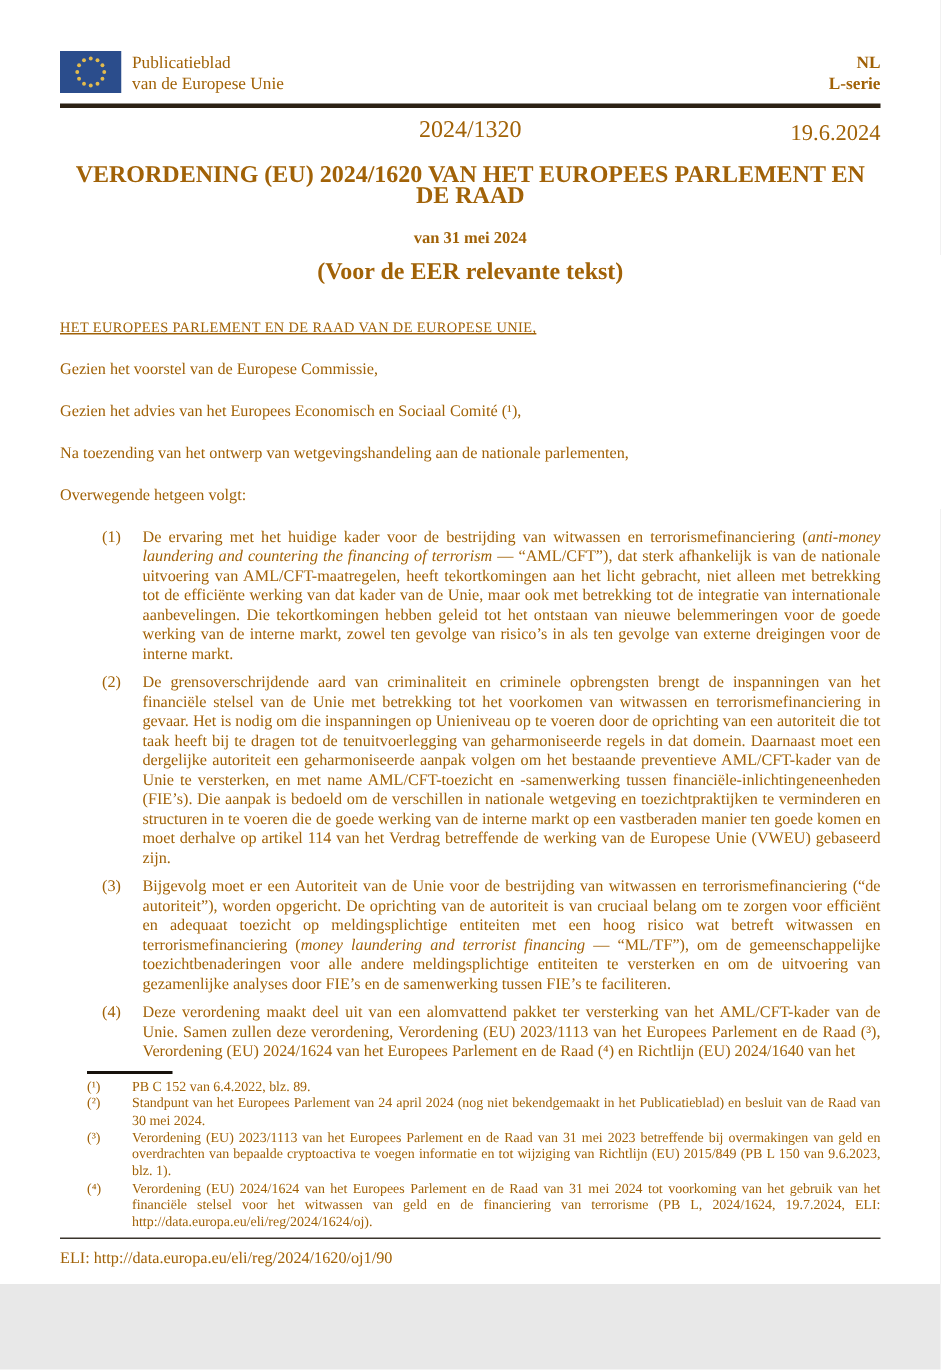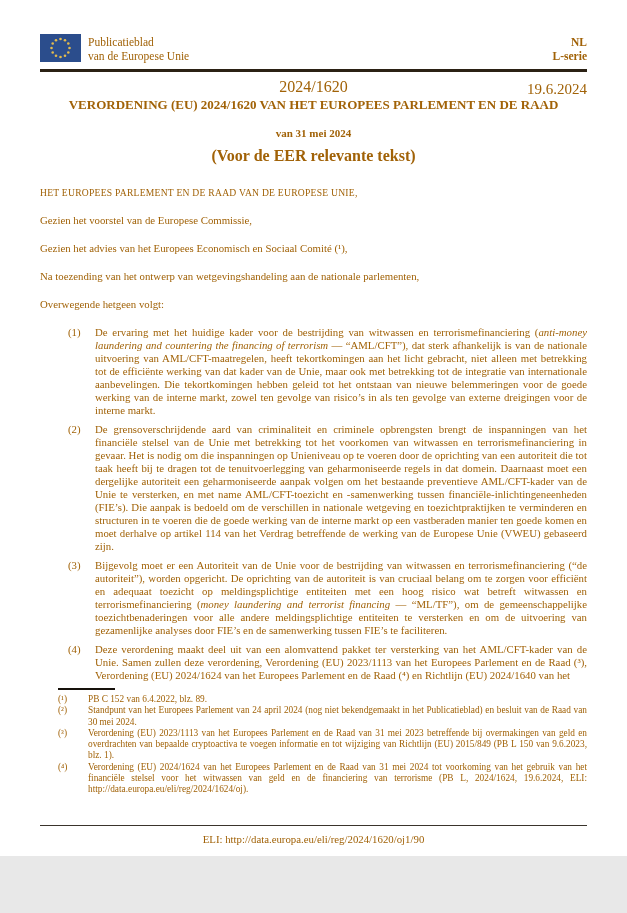--- a/index.html
+++ b/index.html
@@ -21,48 +21,48 @@
   .flag { width: 41px; height: 28px; flex-shrink: 0; }
   .pub-name { margin-left: 7px; font-size: 11.5px; line-height: 14px; padding-top: 1px; }
   .lang-box { margin-left: auto; text-align: right; font-size: 11.5px; line-height: 14px; padding-top: 1px; font-weight: bold; }
   .thick-rule { height: 3px; background: #2b2114; margin-top: 6px; }
   .doc-num-row { position: relative; margin-top: 4px; height: 22px; }
   .doc-number { display: block; text-align: center; font-size: 16px; line-height: 22px; }
   .doc-date { position: absolute; right: 0; top: 5px; font-size: 15px; }
 
   
   .title-block { text-align: center; font-weight: bold; }
-  .title-main { font-size: 13px; line-height: 14px; }
+  .title-main { margin-top: 12px; font-size: 16px; line-height: 14px; }
   .title-date { margin-top: 14px; font-size: 11px; line-height: 14px; }
   .title-subject { margin-top: 14px; font-size: 11px; line-height: 14px; padding: 0 28px; }
   .title-eer { margin-top: 9px; font-size: 16px; line-height: 14px; }
 
   
   .preamble { margin-top: 23px; font-size: 10.8px; }
   .preamble p { line-height: 13px; margin-bottom: 15px; }
-  .preamble p.parties { font-size: 9.6px; letter-spacing: 0.25px; }
+  .preamble p.parties { font-size: 9.6px; letter-spacing: 0.25px; text-decoration: underline; }
 
   
   .recitals { margin-top: 4px; }
   .recital { display: flex; margin-bottom: 6px; font-size: 10.8px; line-height: 13px; }
   .recital-num { width: 27px; margin-left: 28px; flex-shrink: 0; }
   .recital-text { flex: 1; text-align: justify; }
   .recital-text i { font-family: "Liberation Serif", "DejaVu Serif", serif; }
 
   
   .footnotes { margin-left: 18px; margin-top: 2px; }
   .fn-rule { width: 57px; height: 2px; background: #17120c; margin-bottom: 4px; }
   .footnote { display: flex; font-size: 9.3px; line-height: 11.3px; }
   .fn-marker { width: 30px; flex-shrink: 0; }
   .fn-text { flex: 1; text-align: justify; }
 
   
   .page-footer { position: absolute; left: 40px; right: 40px; bottom: 10px; }
   .footer-rule { height: 1px; background: #3a342c; margin-bottom: 7px; }
-  .footer-row { display: flex; justify-content: center; font-size: 10.8px; line-height: 13px; }
+  .footer-row { display: flex; justify-content: flex-start; font-size: 10.8px; line-height: 13px; }
 </style>
 </head>
 <body>
 
 <div class="page">
   <div class="content">
 
     <div class="header-row">
       <svg class="flag" viewBox="0 0 41 28" xmlns="http://www.w3.org/2000/svg">
         <rect x="0" y="0" width="41" height="28" fill="#2b4d8c"></rect>
@@ -85,21 +85,21 @@
         <div>Publicatieblad</div>
         <div>van de Europese Unie</div>
       </div>
       <div class="lang-box">
         <div>NL</div>
         <div>L-serie</div>
       </div>
     </div>
     <div class="thick-rule"></div>
     <div class="doc-num-row">
-      <span class="doc-number">2024/1620</span>
+      <span class="doc-number">2024/1320</span>
       <span class="doc-date">19.6.2024</span>
     </div>
 
     <div class="title-block">
       <div class="title-main">VERORDENING (EU) 2024/1620 VAN HET EUROPEES PARLEMENT EN DE RAAD</div>
       <div class="title-date">van 31 mei 2024</div>
       <div class="title-eer">(Voor de EER relevante tekst)</div>
     </div>
 
     <div class="preamble">
@@ -138,21 +138,21 @@
       <div class="footnote">
         <div class="fn-marker">(²)</div>
         <div class="fn-text">Standpunt van het Europees Parlement van 24 april 2024 (nog niet bekendgemaakt in het Publicatieblad) en besluit van de Raad van 30 mei 2024.</div>
       </div>
       <div class="footnote">
         <div class="fn-marker">(³)</div>
         <div class="fn-text">Verordening (EU) 2023/1113 van het Europees Parlement en de Raad van 31 mei 2023 betreffende bij overmakingen van geld en overdrachten van bepaalde cryptoactiva te voegen informatie en tot wijziging van Richtlijn (EU) 2015/849 (PB L 150 van 9.6.2023, blz. 1).</div>
       </div>
       <div class="footnote">
         <div class="fn-marker">(⁴)</div>
-        <div class="fn-text">Verordening (EU) 2024/1624 van het Europees Parlement en de Raad van 31 mei 2024 tot voorkoming van het gebruik van het financiële stelsel voor het witwassen van geld en de financiering van terrorisme (PB L, 2024/1624, 19.6.2024, ELI: http://data.europa.eu/eli/reg/2024/1624/oj).</div>
+        <div class="fn-text">Verordening (EU) 2024/1624 van het Europees Parlement en de Raad van 31 mei 2024 tot voorkoming van het gebruik van het financiële stelsel voor het witwassen van geld en de financiering van terrorisme (PB L, 2024/1624, 19.7.2024, ELI: http://data.europa.eu/eli/reg/2024/1624/oj).</div>
       </div>
     </div>
 
   </div>
 
   <div class="page-footer">
     <div class="footer-rule"></div>
     <div class="footer-row">
       <span>ELI: http://data.europa.eu/eli/reg/2024/1620/oj</span>
       <span>1/90</span>

